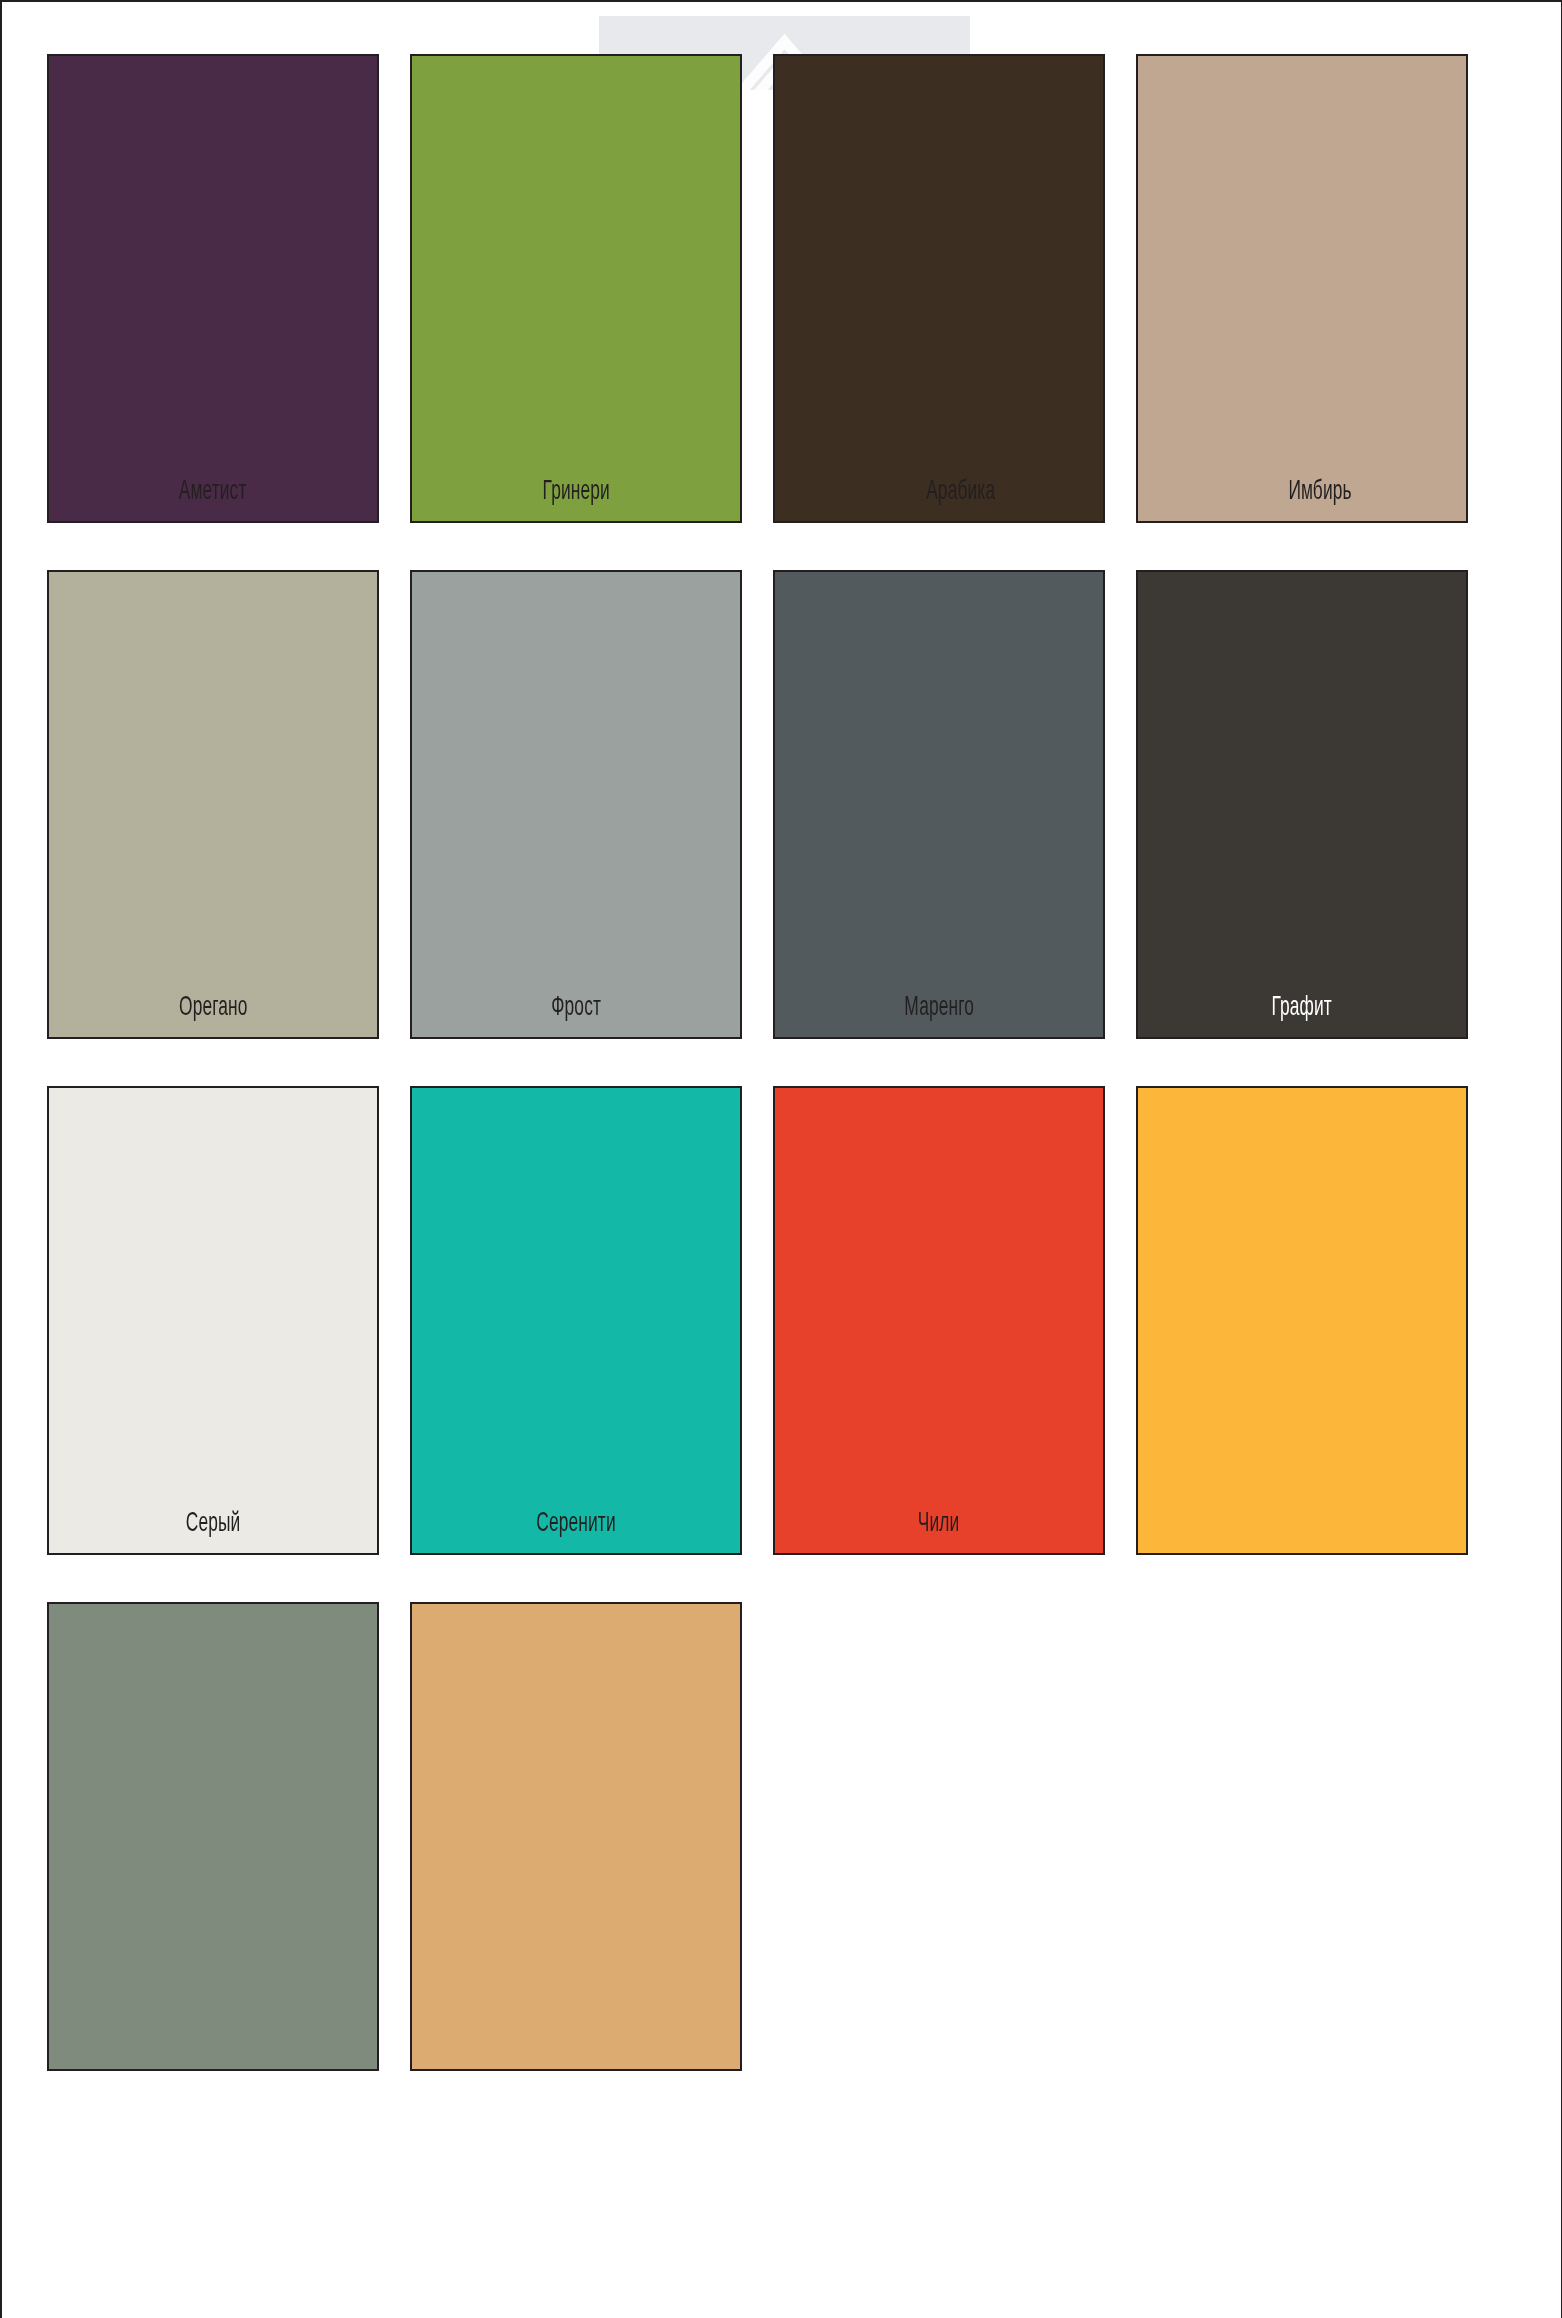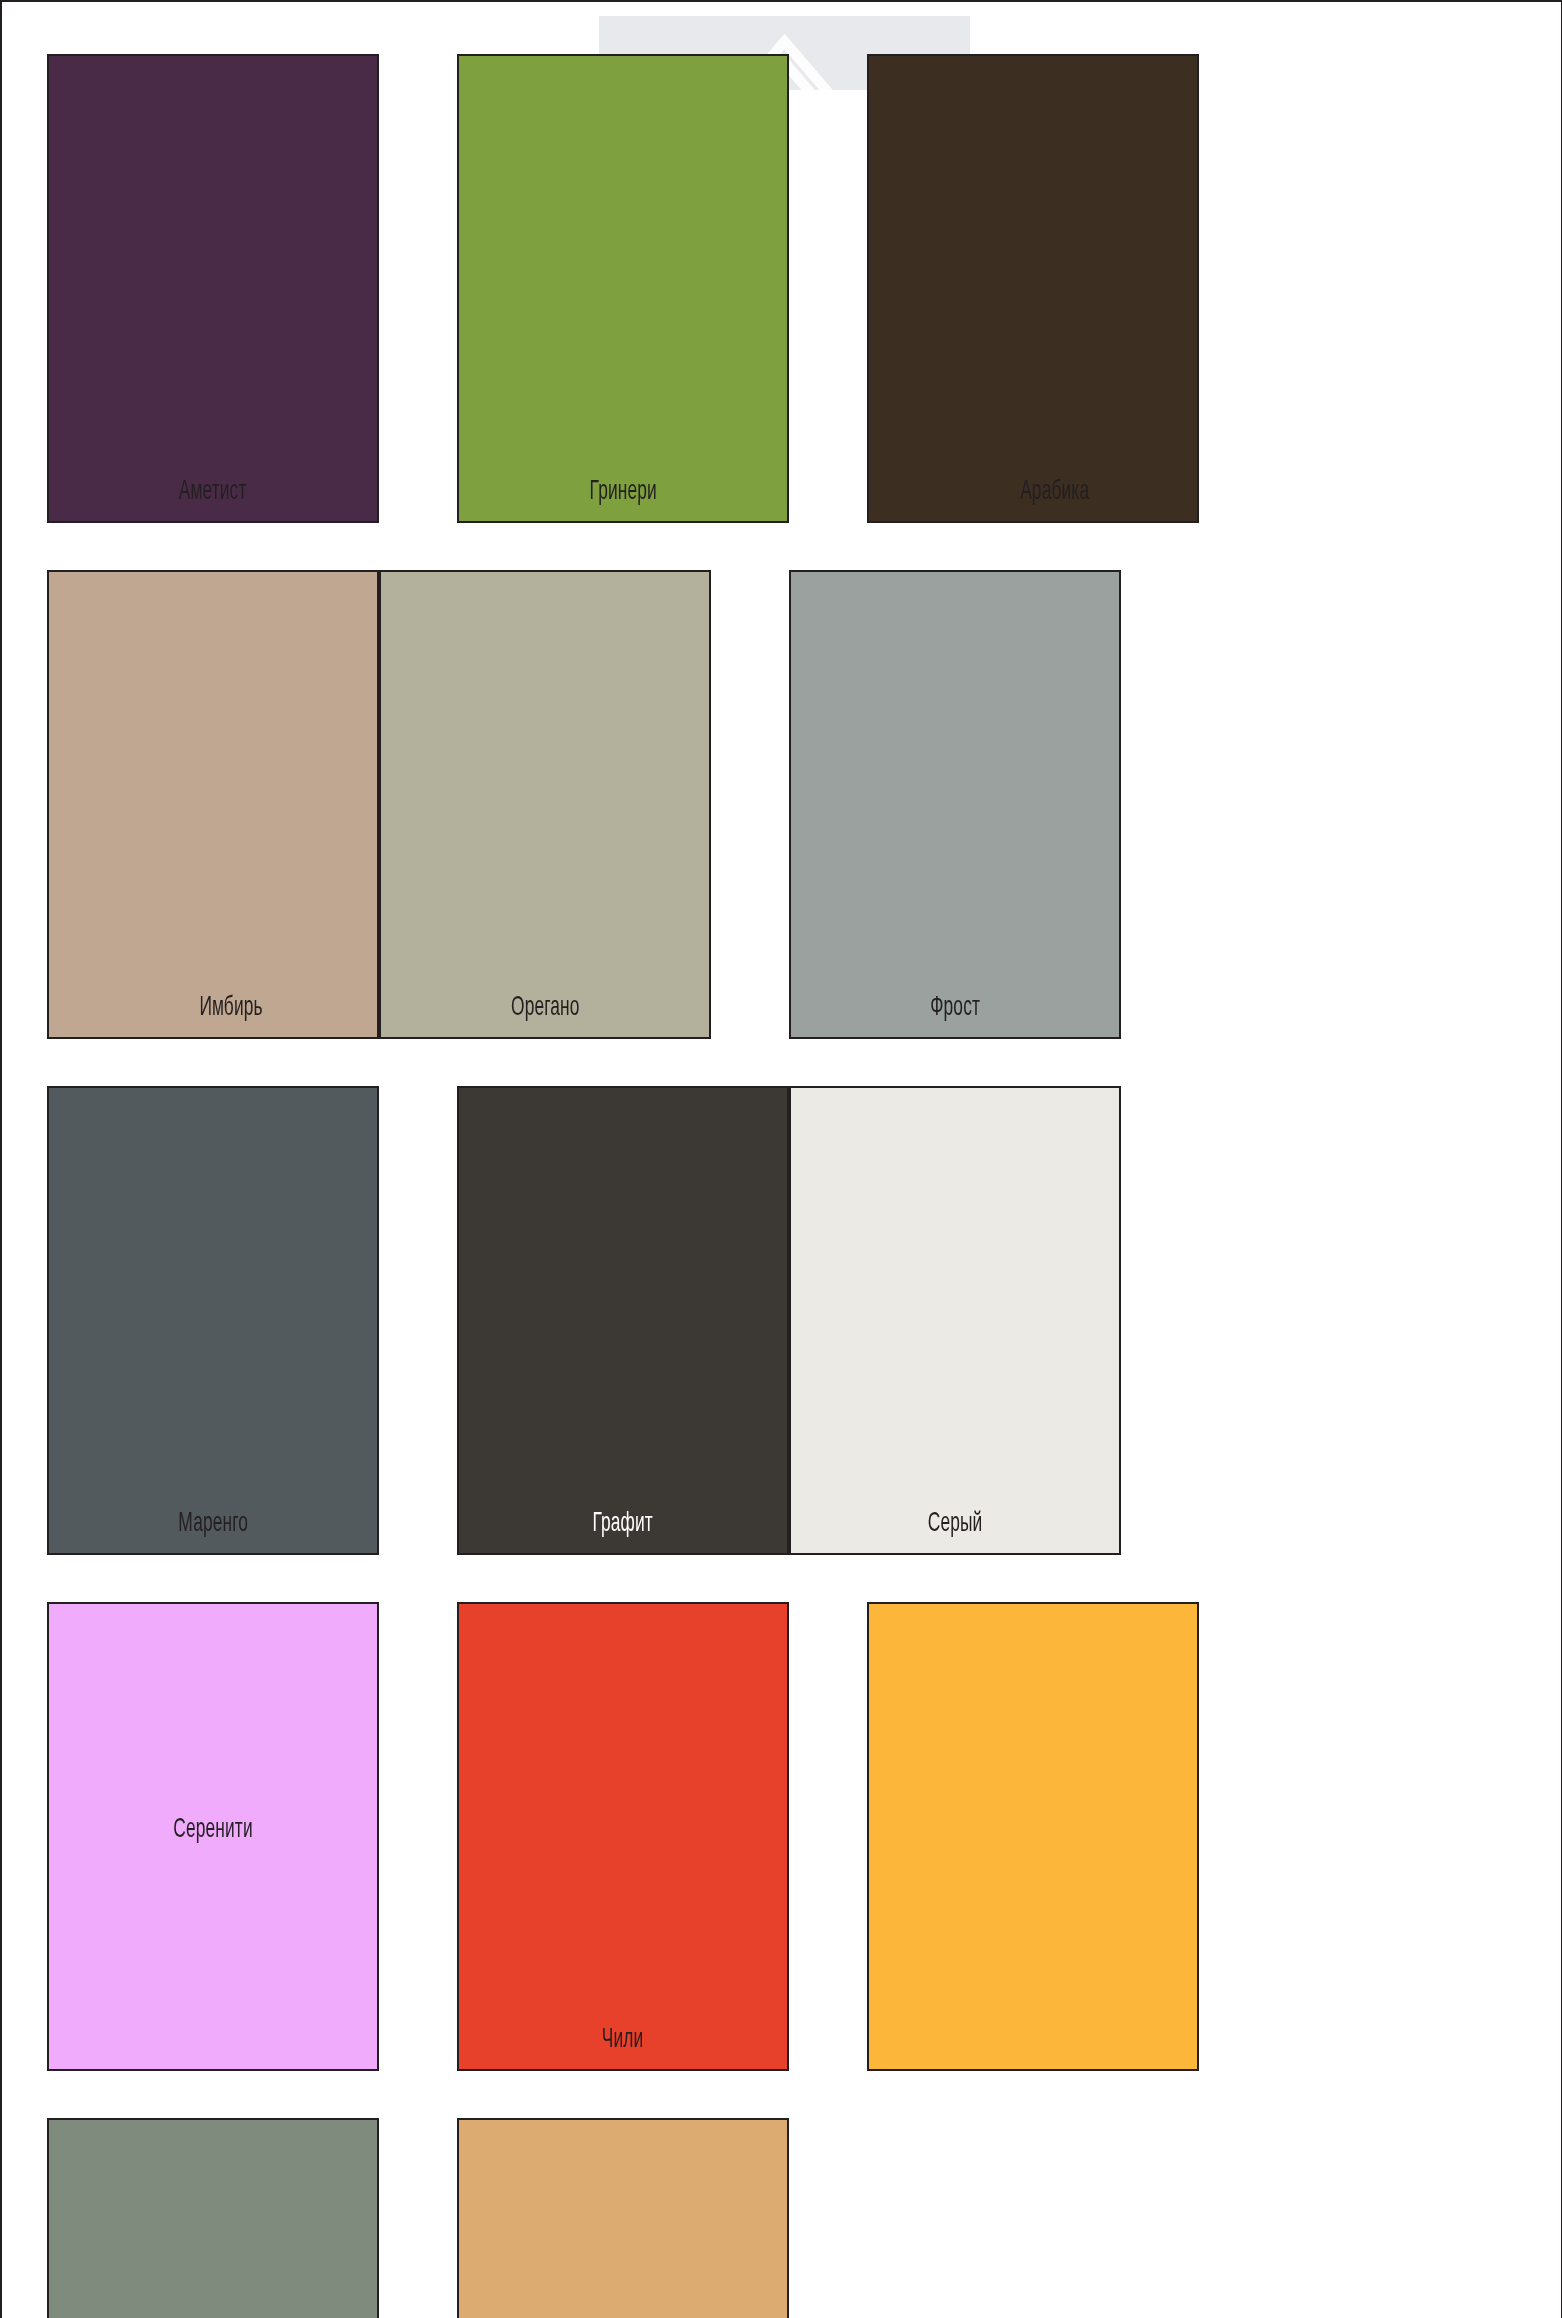--- a/index.html
+++ b/index.html
@@ -54,21 +54,21 @@
     top: 52px;
     width: 1471px;
     display: flex;
     flex-wrap: wrap;
     z-index: 10;
   }
   .swatch {
     position: relative;
     width: 332px;
     height: 469px;
-    margin-right: 78px;
+    margin-right: 31px;
     margin-bottom: 47px;
     border: 2.3px solid #231f20;
     box-sizing: border-box;
     display: flex;
     align-items: flex-end;
     justify-content: center;
   }
   .swatch:nth-child(4n) {
     margin-right: 0;
   }
@@ -162,21 +162,21 @@
     <div class="swatch" style="background: rgb(83, 90, 93);">
       <span class="swatch-label" style="color: rgb(35, 31, 32);">Маренго</span>
     </div>
 
     <div class="swatch" style="background: rgb(60, 57, 53);">
       <span class="swatch-label" style="color: rgb(255, 255, 255);">Графит</span>
     </div>
     <div class="swatch" style="background: rgb(236, 234, 229);">
       <span class="swatch-label" style="color: rgb(35, 31, 32);">Серый</span>
     </div>
-    <div class="swatch" style="background: #f0abfc; align-items: center;">
+    <div class="swatch" style="background: #14b8a6;">
       <span class="swatch-label" style="color: rgb(35, 31, 32);">Серенити</span>
     </div>
     <div class="swatch" style="background: rgb(232, 65, 43);">
       <span class="swatch-label" style="color: rgb(35, 31, 32);">Чили</span>
     </div>
 
     <div class="swatch" style="background: rgb(252, 183, 59);">
       
     </div>
     <div class="swatch" style="background: rgb(127, 139, 124);">

